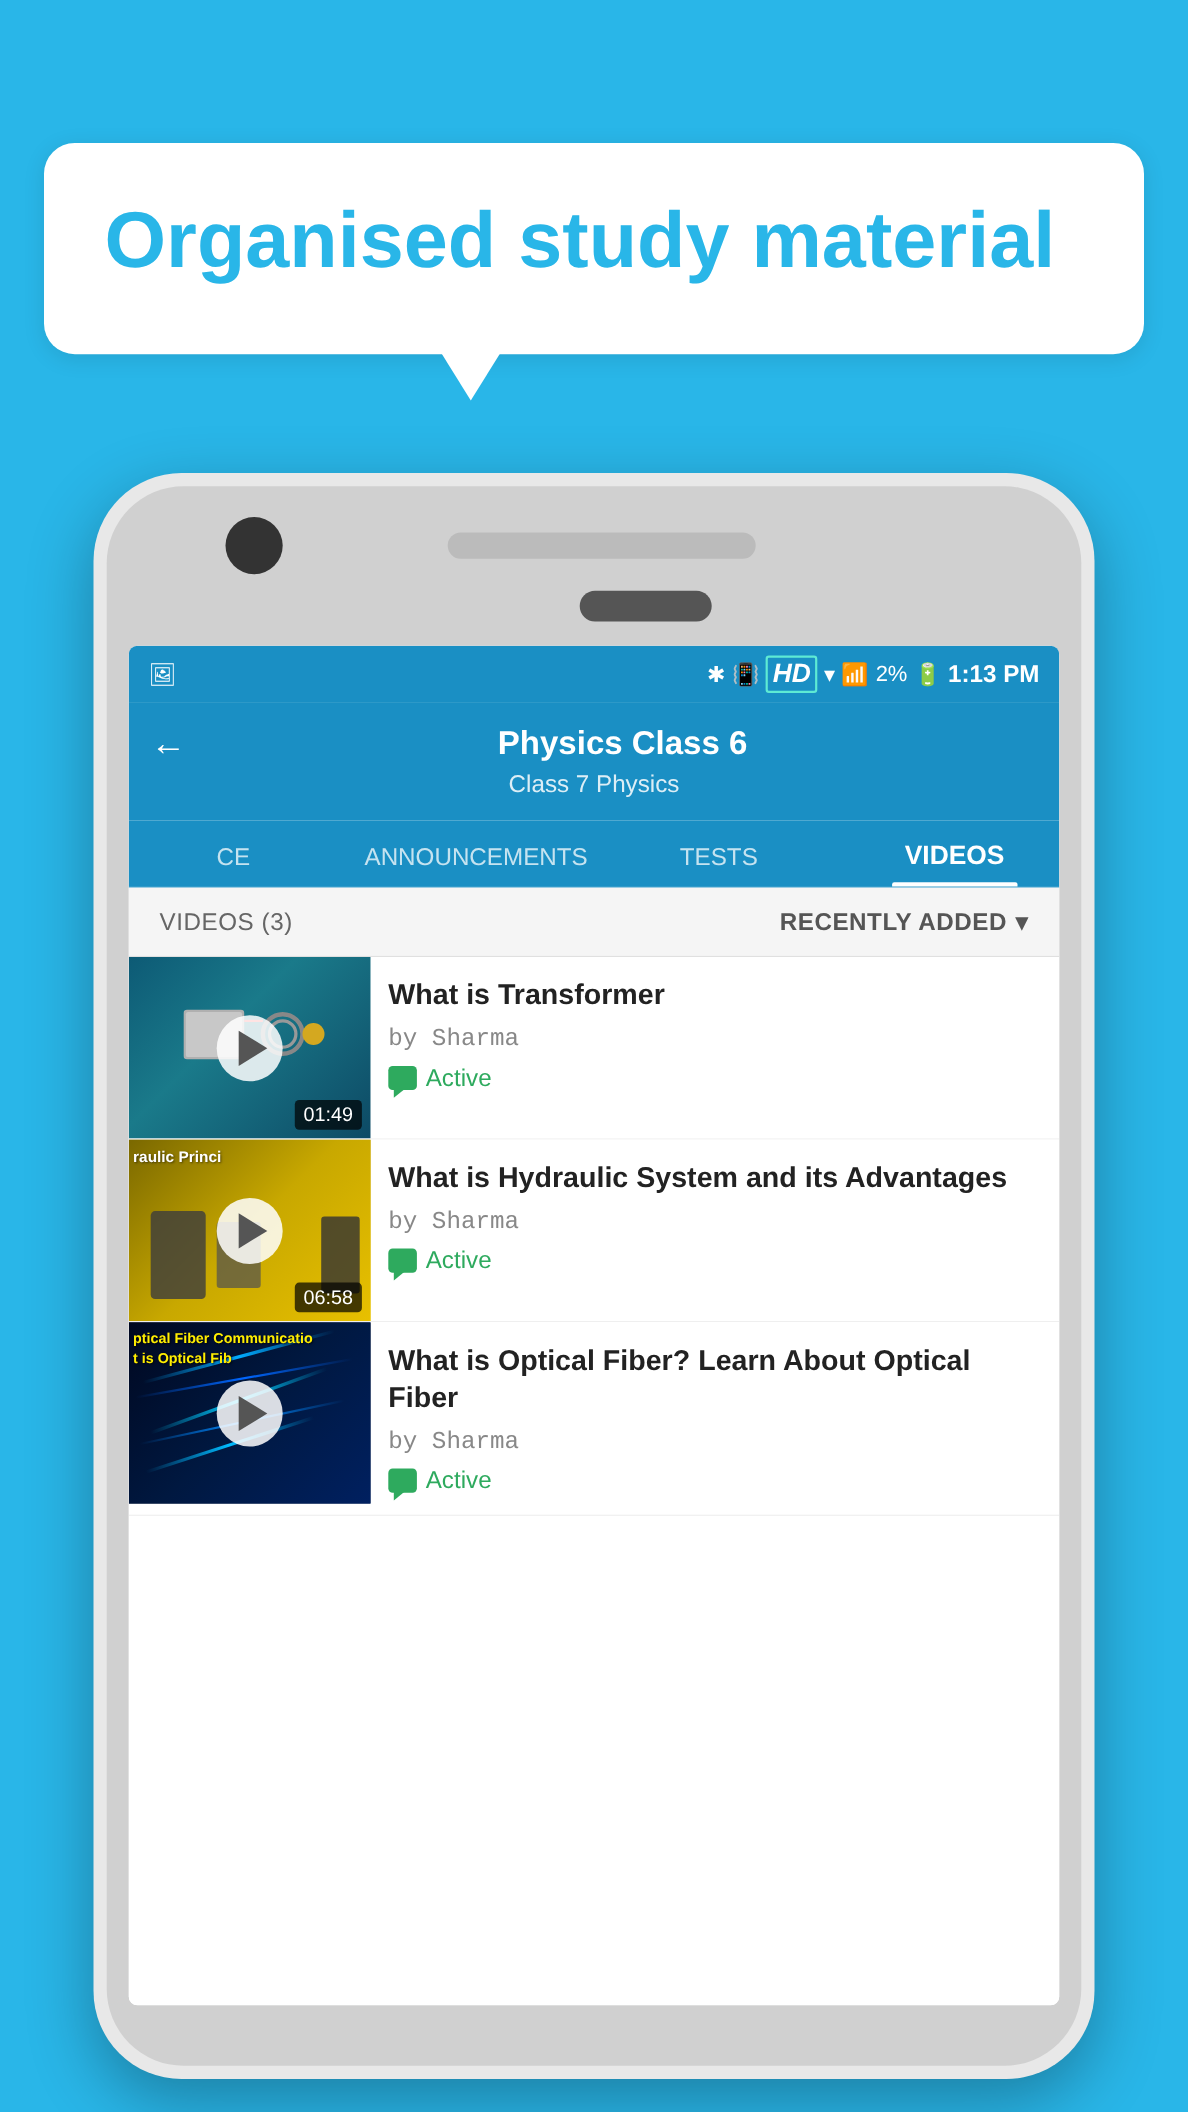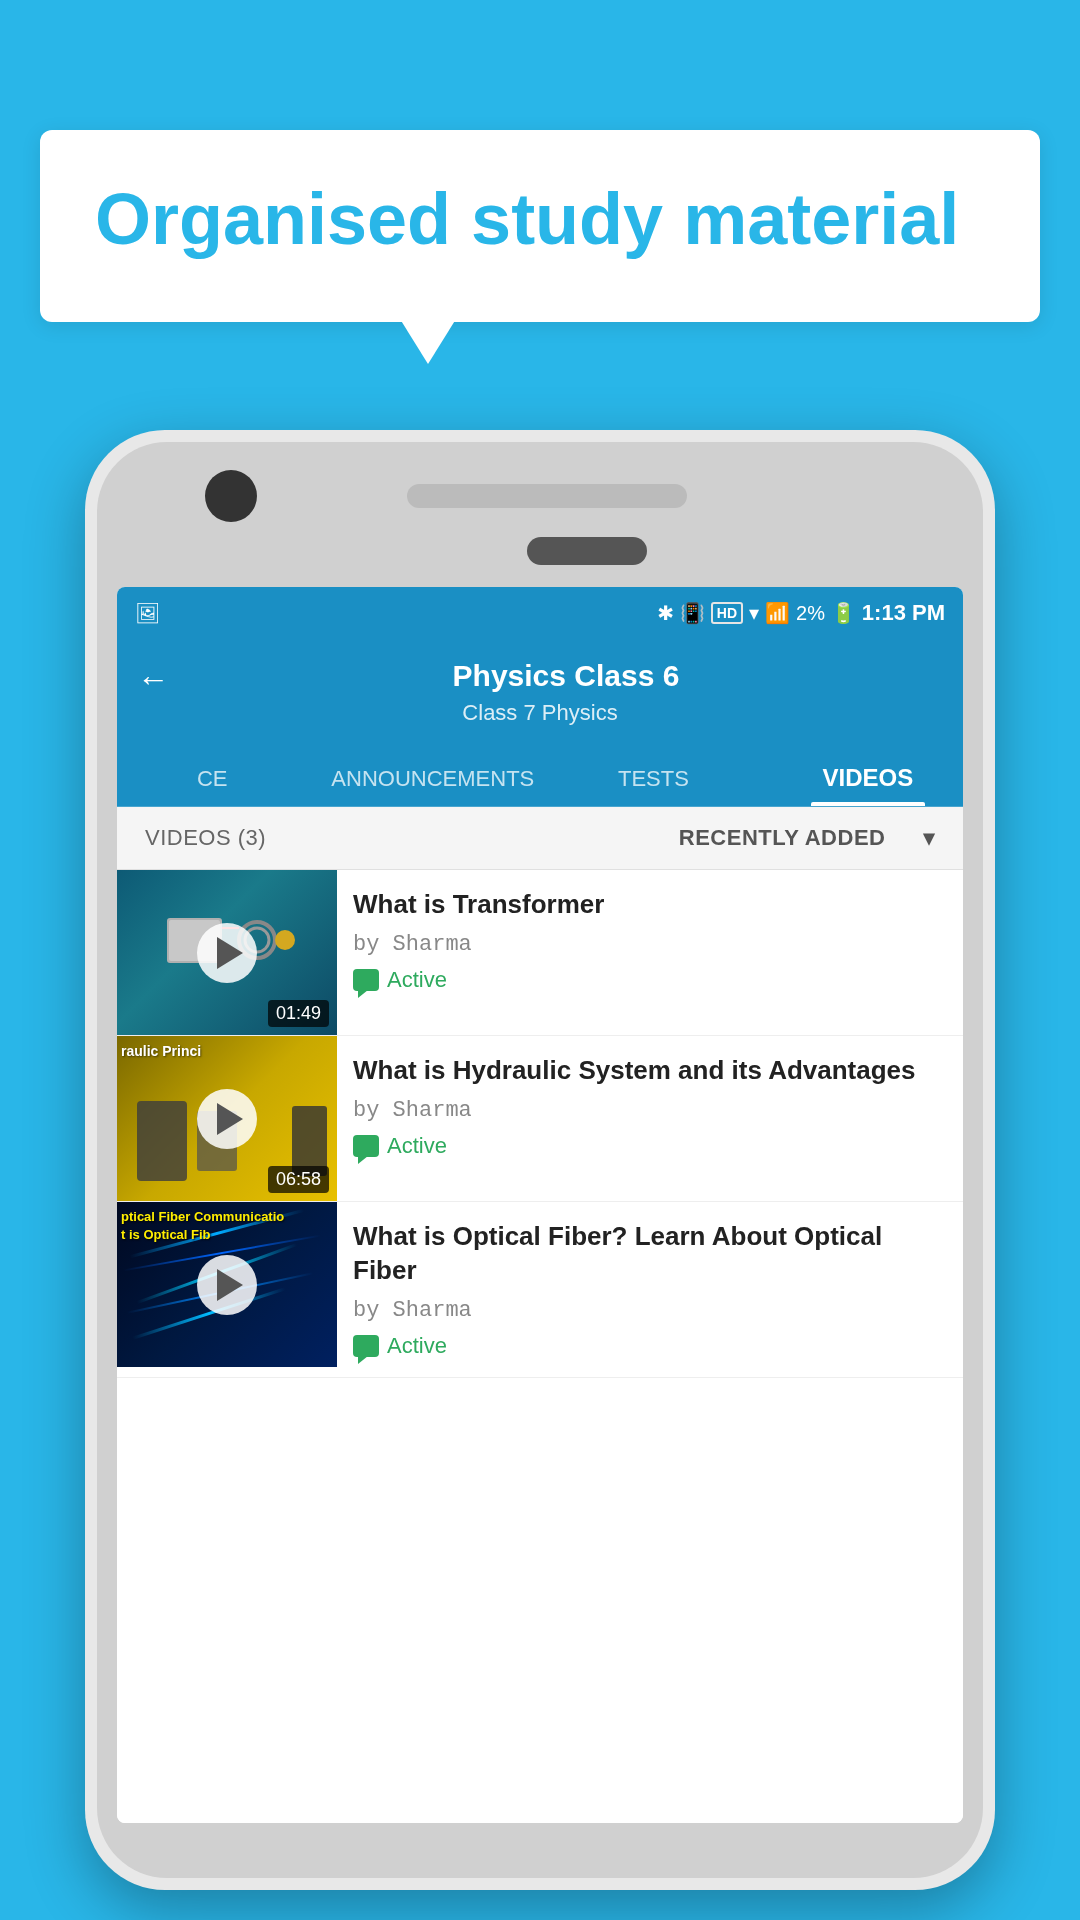--- a/index.html
+++ b/index.html
@@ -12,21 +12,21 @@
       position: relative;
     }
 
     
     .speech-bubble {
       position: absolute;
       top: 130px;
       left: 40px;
       right: 40px;
       background: white;
-      border-radius: 12px;
+      border-radius: 28px;
       padding: 50px 55px 45px 55px;
       box-shadow: 0 4px 20px rgba(0,0,0,0.1);
     }
     .speech-bubble::after {
       content: '';
       position: absolute;
       bottom: -42px;
       left: 360px;
       width: 0;
       height: 0;
@@ -227,21 +227,20 @@
       letter-spacing: 0.5px;
     }
     .filter-sort {
       display: flex;
       align-items: center;
       font-size: 22px;
       color: #555;
       font-weight: bold;
       letter-spacing: 0.5px;
       cursor: pointer;
-      gap: 30px;
     }
     .filter-sort-arrow {
       font-size: 22px;
       margin-left: 8px;
       color: #555;
     }
 
     
     .video-list {
       flex: 1;
@@ -384,21 +383,21 @@
 
     <div class="screen">
 
       <div class="status-bar">
         <div class="status-left">
           <span class="status-icon">🖼</span>
         </div>
         <div class="status-right">
           <span>✱</span>
           <span>📳</span>
-          <span style="font-size:14px;font-weight:bold;border:2px solid #e5e5e5;padding:1px 4px;border-radius:3px;">HD</span>
+          <span style="font-size:24px;font-weight:bold;border:2px solid #5eead4;padding:1px 4px;border-radius:3px;font-style:italic;">HD</span>
           <span>▾</span>
           <span>📶</span>
           <span>2%</span>
           <span>🔋</span>
           <span class="status-time">1:13 PM</span>
         </div>
       </div>
 
       <div class="app-bar">
         <div class="app-bar-top">

